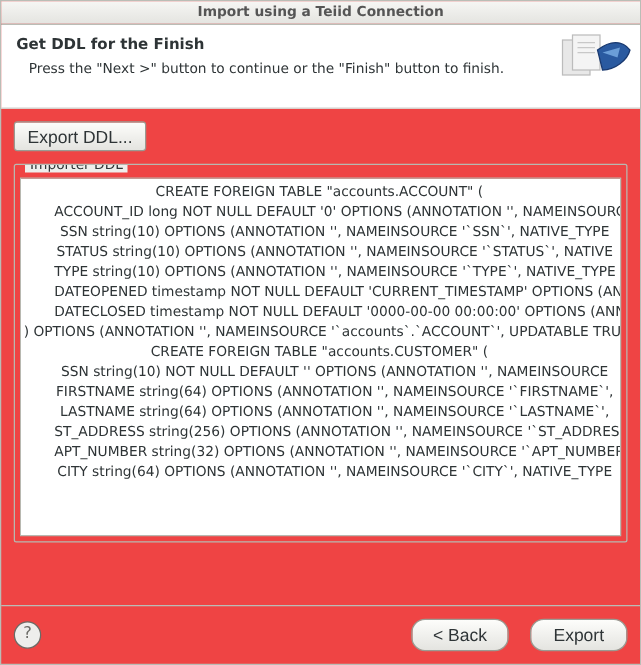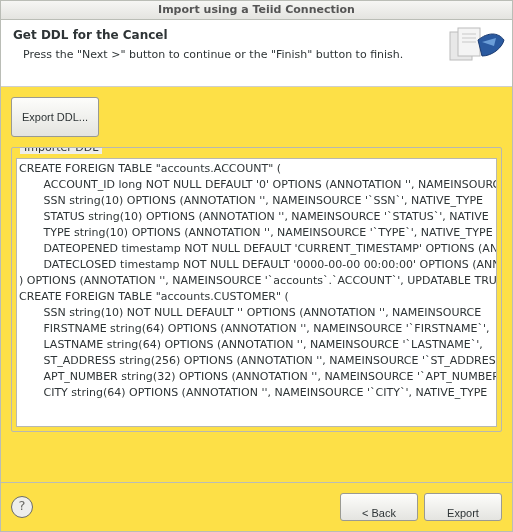--- a/index.html
+++ b/index.html
@@ -13,21 +13,21 @@
     color: #2e3436;
     overflow: hidden;
   }
   .window {
     width: 513px;
     height: 532px;
     display: flex;
     flex-direction: column;
     box-sizing: border-box;
     border: 1px solid #babdb6;
-    background: #fde047;
+    background: #ef4444;
   }
   .titlebar {
     height: 18px;
     line-height: 18px;
     text-align: center;
     font-size: 11px;
     font-weight: bold;
     background: linear-gradient(to bottom, #f6f6f4, #e4e4e0);
     border-bottom: 1px solid #babdb6;
     color: #555;
@@ -62,38 +62,39 @@
     flex: 1 1 auto;
     padding: 10px;
     display: flex;
     flex-direction: column;
     overflow: hidden;
   }
   .btn {
     background: linear-gradient(to bottom, #fdfdfb, #e4e4e0);
     border: 1px solid #9a9a92;
     border-radius: 3px;
-    padding: 13px 10px;
-    font-size: 11px;
+    padding: 3px 10px;
+    font-size: 14px;
     color: #2e3436;
     cursor: pointer;
     box-sizing: border-box;
   }
   .export-row {
     margin-bottom: 10px;
   }
   .group {
     border: 1px solid #b8b8b0;
     border-radius: 2px;
     flex: 1 1 auto;
     position: relative;
     padding: 10px 4px 4px 4px;
     display: flex;
     flex-direction: column;
     overflow: hidden;
+    text-align: center;
   }
   .group-label {
     position: absolute;
     top: -7px;
     left: 8px;
     background: #eeeeec;
     padding: 0 4px;
     font-size: 11px;
     color: #2e3436;
   }
@@ -132,37 +133,38 @@
     color: #6b6b66;
     background: #eeeeec;
     cursor: pointer;
   }
   .button-bar .gap {
     flex: 1 1 auto;
   }
   .nav-btn {
     min-width: 78px;
     height: 26px;
-    margin-left: 6px;
+    margin-left: 17px;
+    border-radius: 11px;
   }
   .nav-btn.default {
     border: 1px solid #6a6a64;
     box-shadow: 0 0 0 1px #d0d0cc inset;
   }
   
 </style>
 </head>
 <body>
 
 <div class="window">
 
   <div class="titlebar">Import using a Teiid Connection</div>
 
   <div class="banner">
-    <h1>Get DDL for the Cancel</h1>
+    <h1>Get DDL for the Finish</h1>
     <p>Press the "Next &gt;" button to continue or the "Finish" button to finish.</p>
     <div class="deco">
       <svg viewBox="0 0 58 40" width="58" height="40">
         <rect x="2" y="6" width="22" height="28" fill="#e8e8e8" stroke="#bcbcbc"></rect>
         <rect x="10" y="2" width="22" height="28" fill="#f4f4f4" stroke="#bcbcbc"></rect>
         <line x1="14" y1="8" x2="28" y2="8" stroke="#c8c8c8"></line>
         <line x1="14" y1="12" x2="28" y2="12" stroke="#c8c8c8"></line>
         <line x1="14" y1="16" x2="28" y2="16" stroke="#c8c8c8"></line>
         <path d="M30 14 C40 6, 50 6, 56 14 C54 22, 44 30, 34 30 Z" fill="#2a5aa0" stroke="#1a3a70"></path>
         <path d="M34 16 L48 12 L46 20 Z" fill="#6b9ed8"></path>

